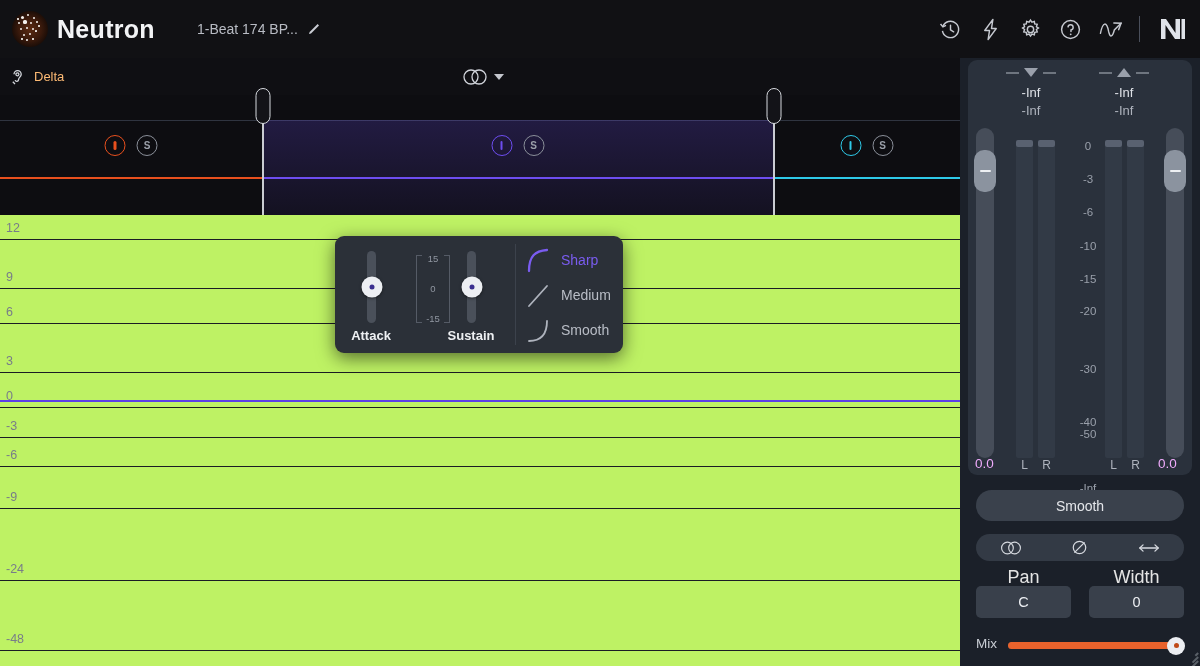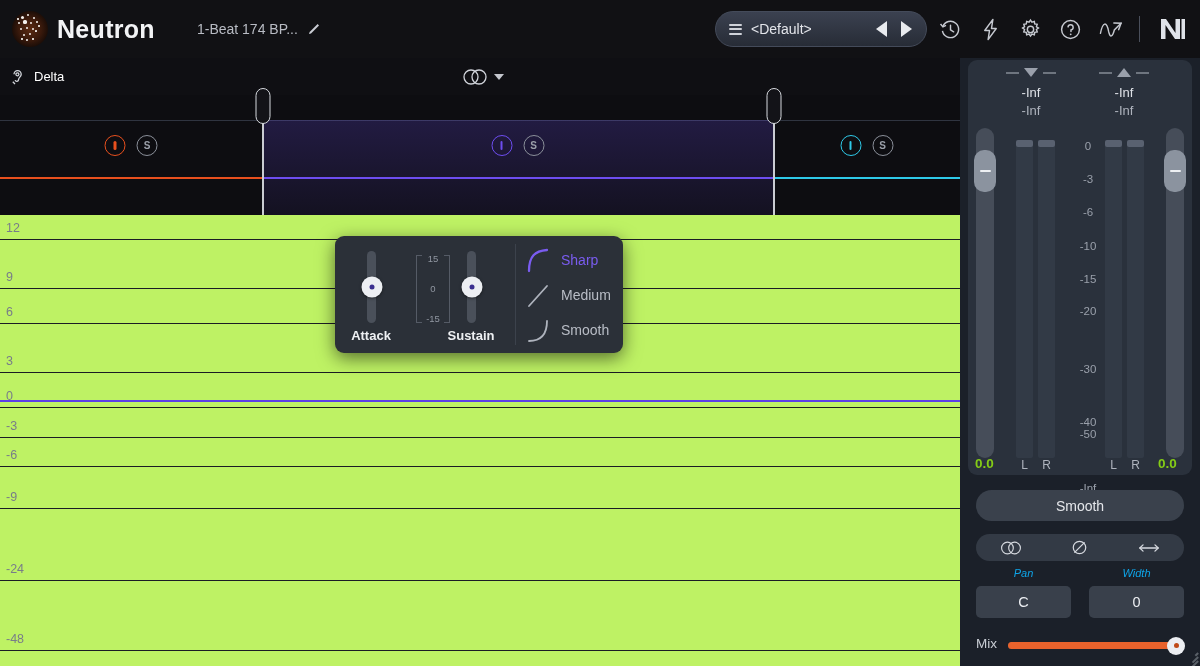--- a/index.html
+++ b/index.html
@@ -55,21 +55,21 @@
   .tri-r { border-top:8px solid transparent; border-bottom:8px solid transparent; border-left:11px solid #e9ebef; }
 
   .ticon { width:34px; height:34px; display:flex; align-items:center; justify-content:center; margin-left:6px; }
   .divider-v { width:1px; height:26px; background:#4a4f5b; margin:0 10px 0 12px; }
 
   
   .subbar {
     position:absolute; left:0; top:58px; width:960px; height:37px;
     background:#0f0f13; display:flex; align-items:center;
   }
-  .delta { display:flex; gap:9px; margin-left:10px; font-size:13px; color:#ffffff; }
+  .delta { display:flex; gap:9px; margin-left:10px; font-size:13px; color:#fdba74; }
   .stereo-sel { position:absolute; left:462px; top:50%; transform:translateY(-50%); display:flex; align-items:center; gap:6px; }
   .chev { width:0;height:0;border-left:5px solid transparent;border-right:5px solid transparent;border-top:6px solid #c3c6cd; }
   .subbar-right { position:absolute; right:12px; display:flex; align-items:center; gap:22px; }
   .balanced { display:flex; align-items:center; gap:9px; font-size:14px; color:#e0e2e7; }
   .learn { font-size:14px; color:#e0e2e7; }
 
   
   .bandzone { position:absolute; left:0; top:95px; width:960px; height:120px; }
   .band-bg { position:absolute; top:25px; height:95px; }
   .band-hdr-line { position:absolute; left:0; top:25px; width:960px; height:1px; background:#2f3440; }
@@ -122,28 +122,28 @@
   .dash { width:13px; height:2px; background:#6e757f; }
   .tri-d { width:0;height:0;border-left:7px solid transparent;border-right:7px solid transparent;border-top:9px solid #9aa0ab; }
   .tri-u { width:0;height:0;border-left:7px solid transparent;border-right:7px solid transparent;border-bottom:9px solid #9aa0ab; }
 
   .fader { position:absolute; width:18px; height:330px; border-radius:9px; background:#464d59; }
   .fader-th { position:absolute; left:-2px; width:22px; height:42px; border-radius:10px; background:#8b939f; display:flex; align-items:center; justify-content:center; }
   .fader-th::after { content:""; width:11px; height:2.5px; background:#eef0f3; border-radius:2px; }
   .mtr { position:absolute; width:17px; height:318px; background:#323a46; border-radius:2px; }
   .mtr-cap { position:absolute; top:0; left:0; width:17px; height:7px; background:#596170; border-radius:2px; }
   .lr { position:absolute; font-size:12px; color:#aeb3bd; text-align:center; width:17px; }
-  .val00 { position:absolute; font-size:13.5px; font-weight:bold; color:#84cc16; }
+  .val00 { position:absolute; font-size:13.5px; font-weight:normal; color:#f0abfc; }
   .dbscale { position:absolute; left:104px; width:32px; text-align:center; }
   .dbt { position:absolute; width:32px; text-align:center; font-size:11.5px; color:#9aa0ab; }
 
   .bypass { position:absolute; left:16px; top:432px; width:208px; height:31px; border-radius:16px; background:#3a414c; display:flex; align-items:center; justify-content:center; font-size:14px; color:#e5e7eb; }
   .modebar { position:absolute; left:16px; top:476px; width:208px; height:27px; border-radius:14px; background:#333a45; display:flex; align-items:center; }
   .modebtn { flex:1; display:flex; align-items:center; justify-content:center; }
-  .pw-lbl { position:absolute; font-size:11px; color:#0ea5e9; text-align:center; width:95px;font-style:italic; }
+  .pw-lbl { position:absolute; font-size:18px; color:#e5e5e5; text-align:center; width:95px; }
   .pw-box { position:absolute; width:95px; height:32px; border-radius:5px; background:#39404b; display:flex; align-items:center; justify-content:center; font-size:14.5px; color:#eceef2; }
   .mix-lbl { position:absolute; left:16px; top:578px; font-size:13.5px; color:#c8ccd3; }
   .mix-track { position:absolute; left:48px; top:584px; width:168px; height:7px; border-radius:4px; background:#3a414c; }
   .mix-fill { position:absolute; left:0; top:0; height:7px; border-radius:4px; background:#e8622c; }
   .mix-knob { position:absolute; top:50%; transform:translate(-50%,-50%); width:18px; height:18px; border-radius:50%; background:#eceef2; display:flex; align-items:center; justify-content:center; }
   .mix-knob::after { content:""; width:5px; height:5px; border-radius:50%; background:#c04a18; }
   .resize { position:absolute; right:2px; bottom:2px; width:14px; height:14px; }
   .resize i { position:absolute; right:0; background:#5a6068; height:1.5px; transform:rotate(-45deg); transform-origin:right; }
 </style>
 </head>
@@ -176,32 +176,20 @@
       <div class="brand">Neutron</div>
     </div>
     <div class="preset-name">
       <span>1-Beat 174 BP...</span>
       <svg class="pencil" width="14" height="14" viewBox="0 0 14 14">
         <path d="M2 12 L4 11.4 L12 3.4 L10.6 2 L2.6 10 Z" fill="#cbced5"></path>
       </svg>
     </div>
 
     <div class="topbar-right">
-      <div class="preset-bar">
-        <div class="hamburger">
-            <span></span>
-            <span></span>
-            <span></span>
-          </div>
-        <div class="preset-label">&lt;Default&gt;</div>
-        <div class="preset-arrows">
-          <div class="tri tri-l"></div>
-          <div class="tri tri-r"></div>
-        </div>
-      </div>
 
       <div class="ticon">
         <svg width="23" height="23" viewBox="0 0 24 24" fill="none" stroke="#c6c9d0" stroke-width="1.5">
           <path d="M4 9 A8.5 8.5 0 1 1 3.6 13.4"></path>
             <polyline points="1.6,6.2 4.1,9.3 7.3,7.6"></polyline>
           <path d="M12 7.6 v4.8 l3.3 2" stroke-linecap="round"></path>
         </svg>
       </div>
       <div class="ticon">
         <svg width="21" height="23" viewBox="0 0 20 24" fill="none" stroke="#c6c9d0" stroke-width="1.5" stroke-linejoin="round">

